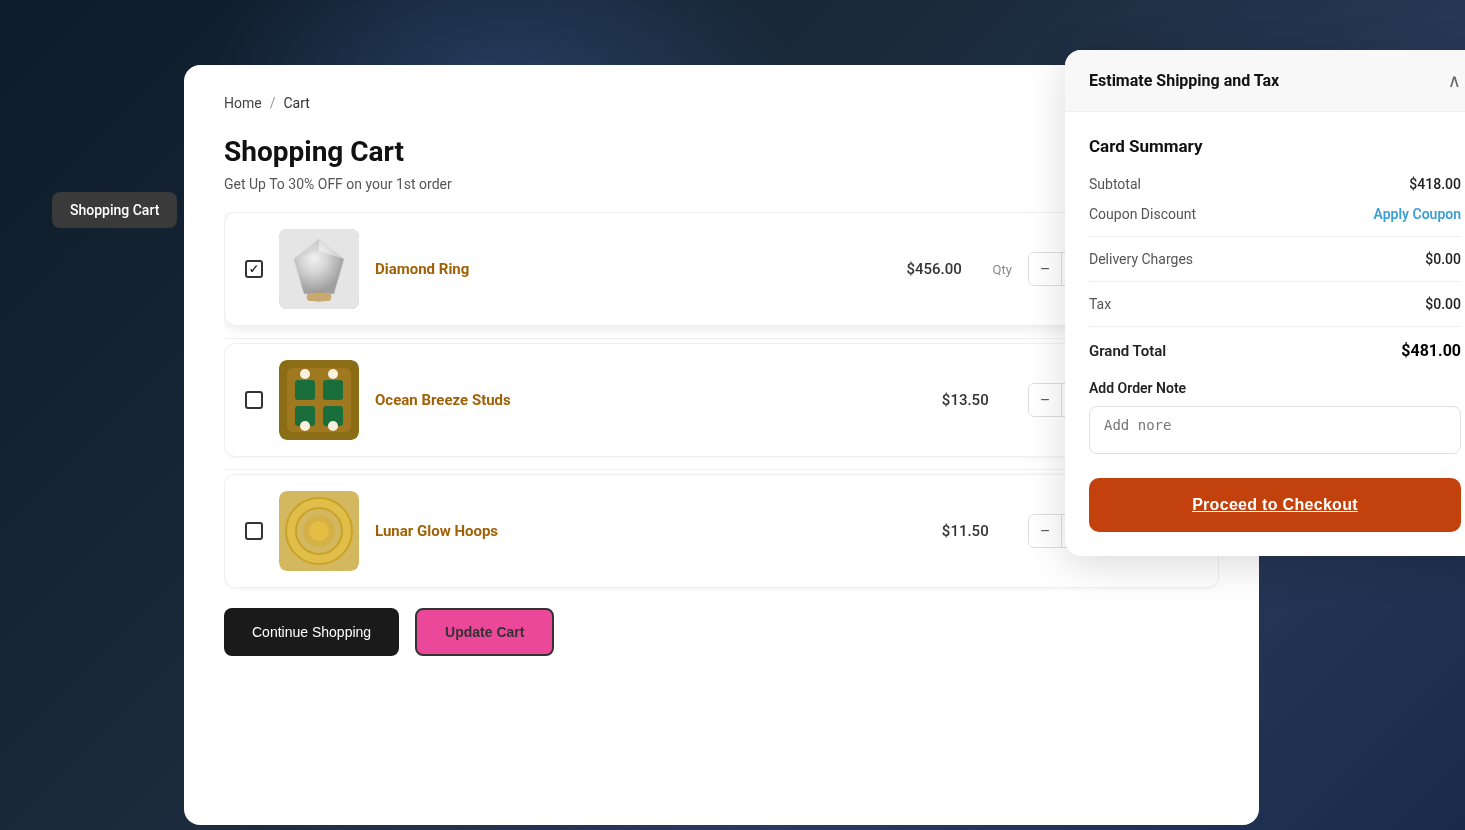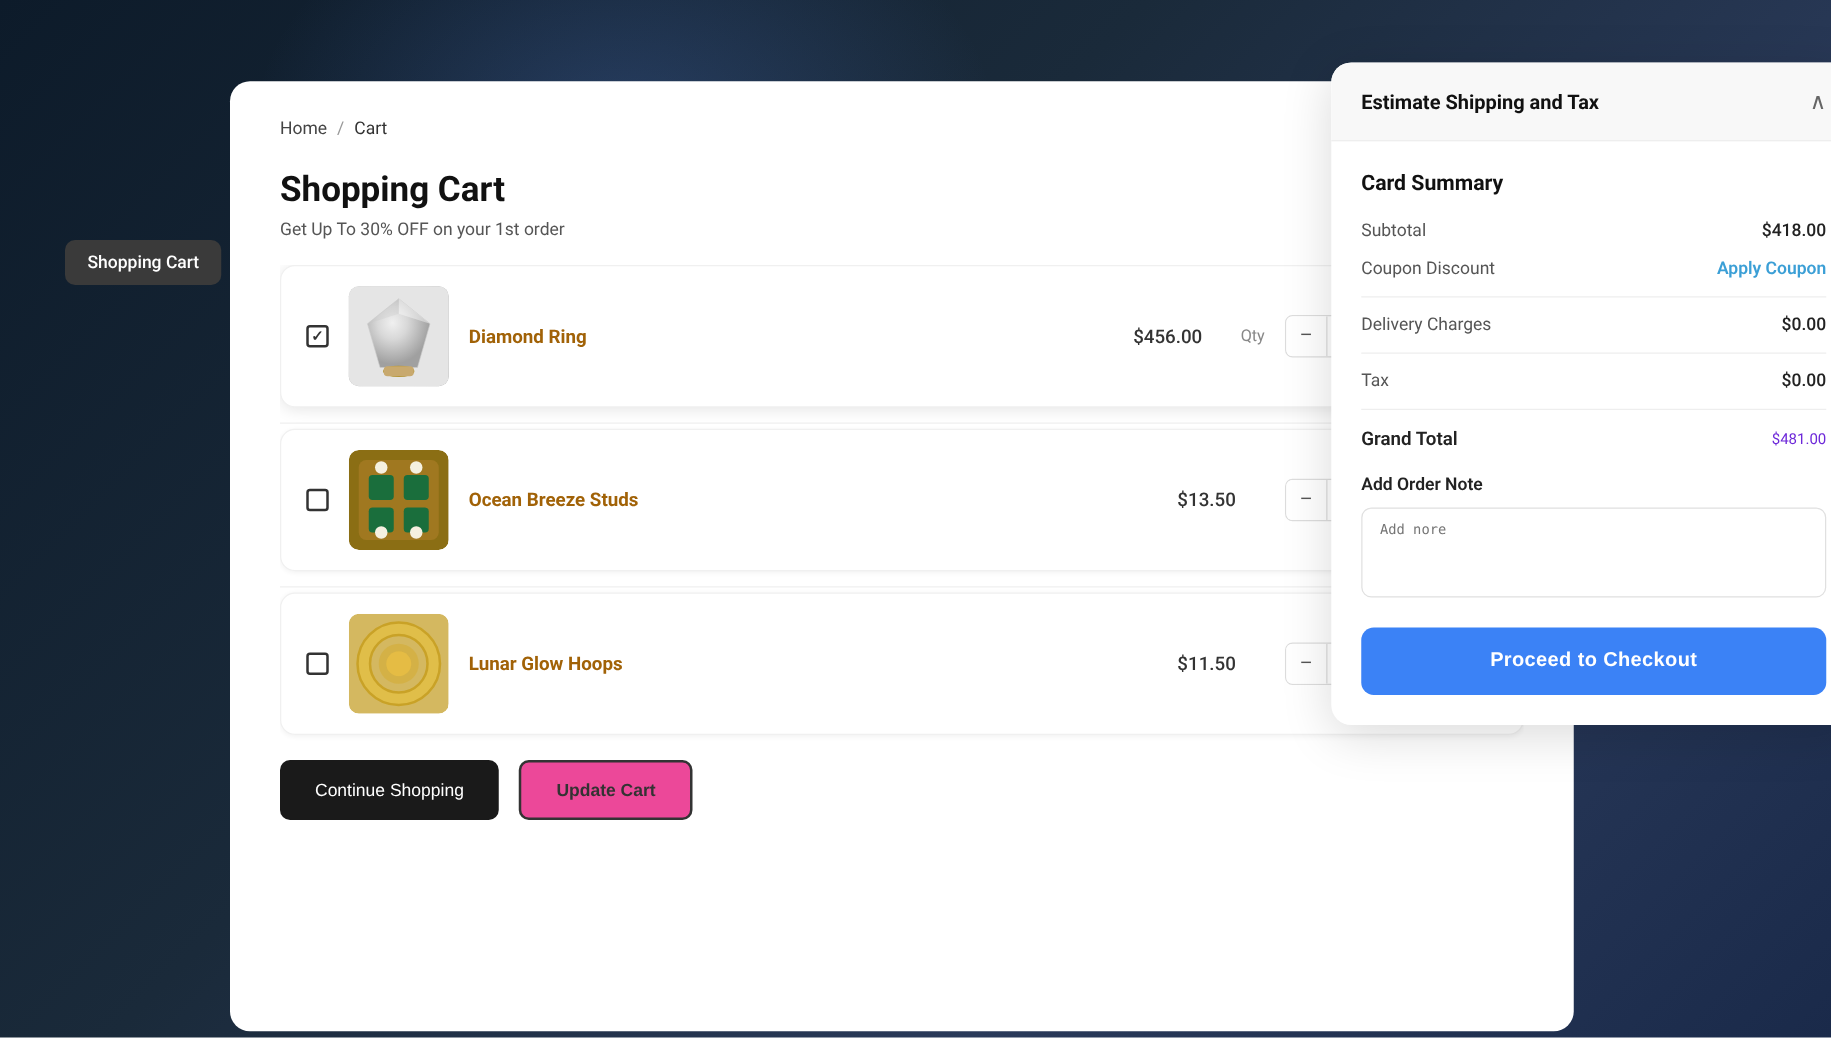--- a/index.html
+++ b/index.html
@@ -325,56 +325,57 @@
       margin-bottom: 20px;
     }
 
     .grand-total-label {
       font-size: 15px;
       font-weight: 600;
       color: #222;
     }
 
     .grand-total-value {
-      font-size: 12px;
-      font-weight: 400;
-      color: #6d28d9;
+      font-size: 16px;
+      font-weight: 700;
+      color: #000000;
     }
 
     .order-note-label {
       font-size: 14px;
       font-weight: 600;
       color: #222;
       margin-bottom: 10px;
     }
 
     .order-note-input {
       width: 100%;
-      height: 72px;
+      height: 48px;
       border: 1px solid #e0e0e0;
       border-radius: 8px;
       padding: 10px 14px;
-      font-size: 11px;
+      font-size: 14px;
       color: #aaa;
       resize: none;
       outline: none;
       margin-bottom: 20px;
     }
 
     .checkout-btn {
       width: 100%;
-      background: #3b82f6;
+      background: #c2410c;
       color: #fff;
       border: none;
       padding: 18px;
       border-radius: 10px;
       font-size: 16px;
       font-weight: 600;
       cursor: pointer;
       letter-spacing: 0.3px;
+      text-decoration: underline;
     }
 
     .divider-line {
       border: none;
       border-top: 1px solid #f0f0f0;
       margin: 4px 0 4px 0;
     }
 
     
     .item-svg {

